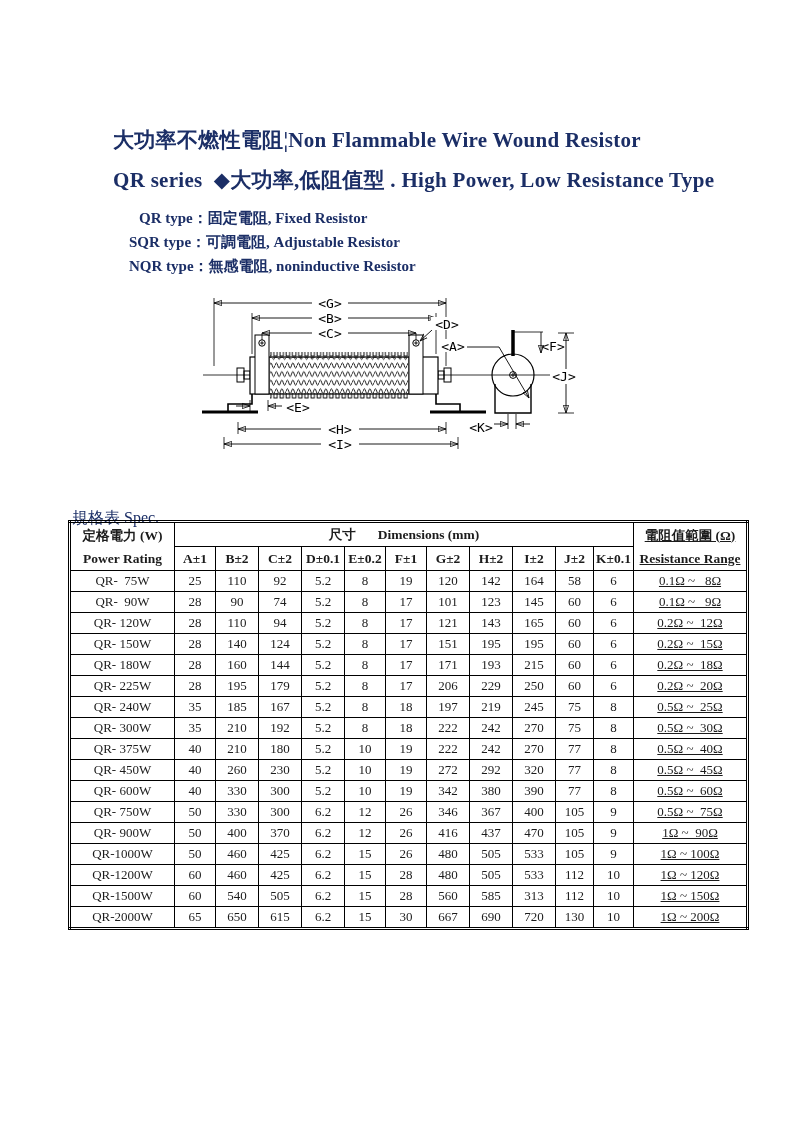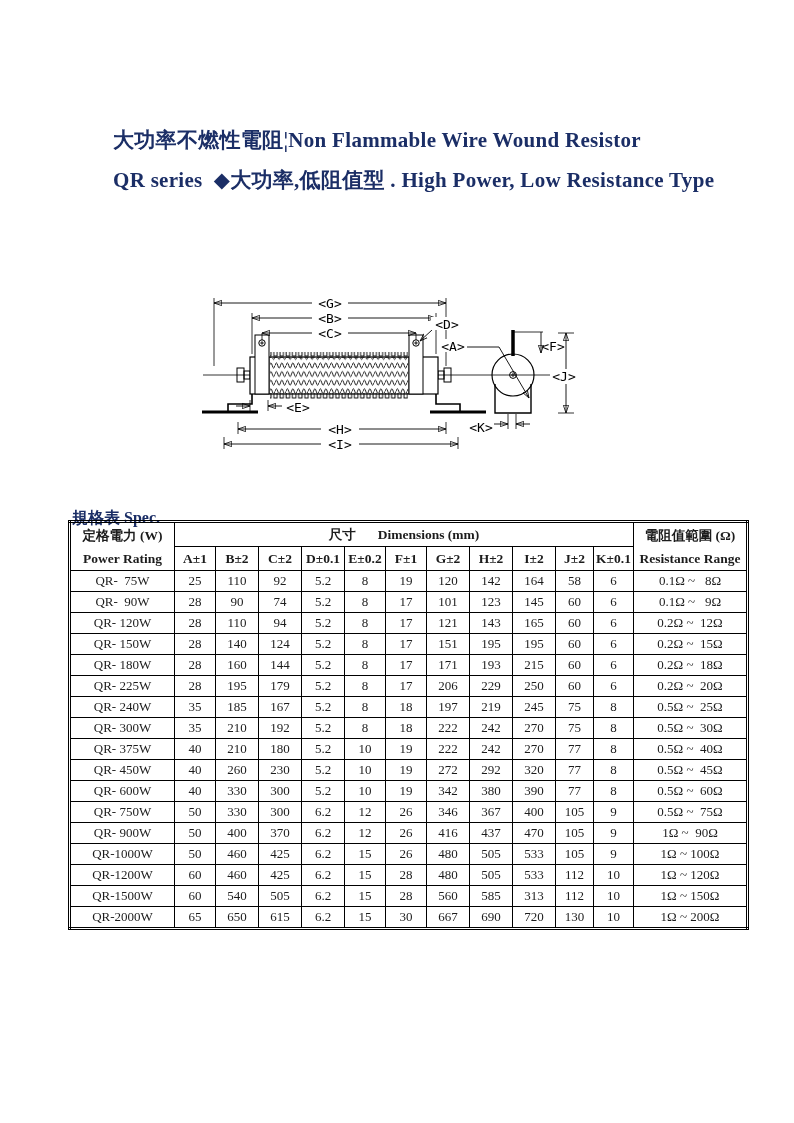--- a/index.html
+++ b/index.html
@@ -11,40 +11,45 @@
   .t2{font-size:21px;font-weight:bold;margin-top:12px;letter-spacing:0.3px;white-space:pre;}
   .types{margin-top:12px;margin-left:16px;font-size:15px;font-weight:bold;line-height:24px;}
   .types .qr{padding-left:10px;}
   .types div{white-space:pre;}
   
   .diagram{position:absolute;left:200px;top:290px;}
   .diagram line,.diagram path,.diagram rect.ln,.diagram circle{stroke:#000;fill:none;}
   .diagram text{font-family:"DejaVu Sans Mono","Liberation Mono",monospace;font-size:13px;fill:#000;}
   .diagram .wh{fill:#fff;stroke:none;}
   
-  .spec-heading{position:absolute;left:72px;top:508px;color:#1b2e66;font-size:16px;font-weight:bold;}
+  .spec-heading{position:absolute;left:72px;top:508px;color:#1b2e66;font-size:16px;font-weight:normal;}
   
   table.spec{position:absolute;left:68px;top:520px;border-collapse:collapse;table-layout:fixed;
              border:3px double #000;font-size:13px;}
   table.spec th,table.spec td{border:1px solid #000;text-align:center;padding:0 2px;overflow:hidden;}
   table.spec th{font-weight:bold;height:23px;font-size:13.5px;}
   table.spec td{height:20px;font-size:13px;}
   th.power-h div,th.res-h div{line-height:23px;}
   th.dims-h .gap{display:inline-block;width:22px;}
   td.model,td.range{white-space:pre;margin-top:26px;}
-  td.range,th.res-h{border-left:3px double #000;}
+  td.range,th.res-h{border-left:3px double #000;text-decoration:underline;}
 </style>
 </head>
 <body>
 
 <div class="page">
 
   <div class="titles">
     <div class="t1">大功率不燃性電阻¦Non Flammable Wire Wound Resistor</div>
     <div class="t2">QR series  ◆大功率,低阻值型 . High Power, Low Resistance Type</div>
+    <div class="types">
+      <div class="qr">QR type：固定電阻, Fixed Resistor</div>
+      <div>SQR type：可調電阻, Adjustable Resistor</div>
+      <div>NQR type：無感電阻, noninductive Resistor</div>
+    </div>
   </div>
 
   <svg class="diagram" width="380" height="168" viewBox="200 290 380 168" xmlns="http://www.w3.org/2000/svg">
     <defs>
       <marker id="aE" viewBox="0 0 10 10" refX="9.5" refY="5" markerWidth="9" markerHeight="9" orient="auto">
         <path d="M0,1.8 L9.5,5 L0,8.2 Z" fill="#000" stroke="none"></path>
       </marker>
       <marker id="aS" viewBox="0 0 10 10" refX="0.5" refY="5" markerWidth="9" markerHeight="9" orient="auto">
         <path d="M10,1.8 L0.5,5 L10,8.2 Z" fill="#000" stroke="none"></path>
       </marker>

